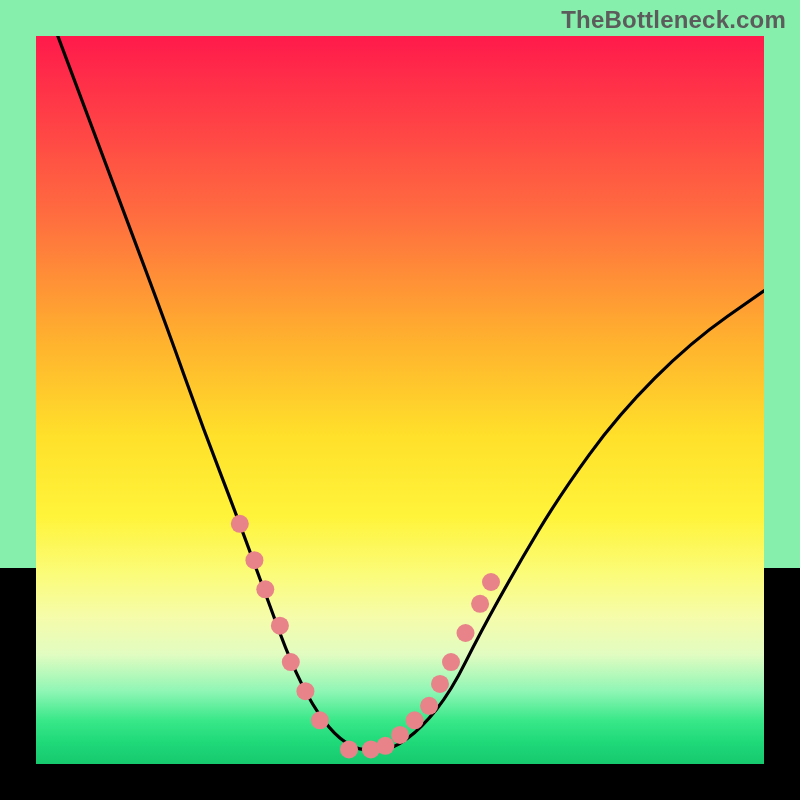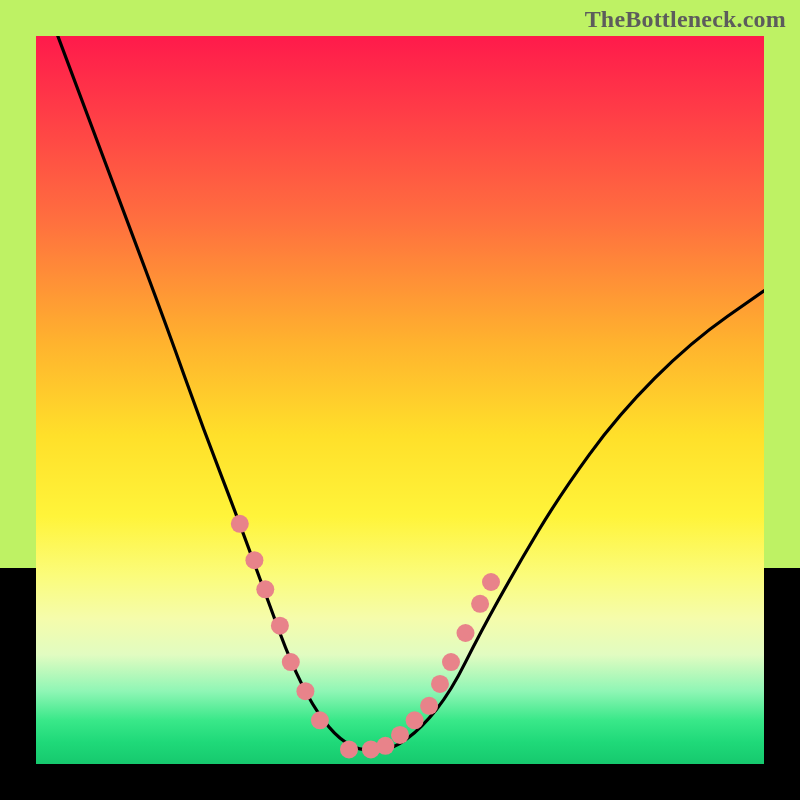--- a/index.html
+++ b/index.html
@@ -8,22 +8,21 @@
     width: 800px;
     height: 800px;
     background: #000;
     overflow: hidden;
     font-family: Arial, Helvetica, sans-serif;
   }
   .frame {
     position: relative;
     width: 800px;
     height: 568px;
-    background: #bef264;
-    font-family: Liberation Serif, serif;
+    background: #86efac;
   }
   .plot {
     position: absolute;
     left: 36px;
     top: 36px;
     width: 728px;
     height: 728px;
     background: linear-gradient(
       to bottom,
       #ff1a4b 0%,

